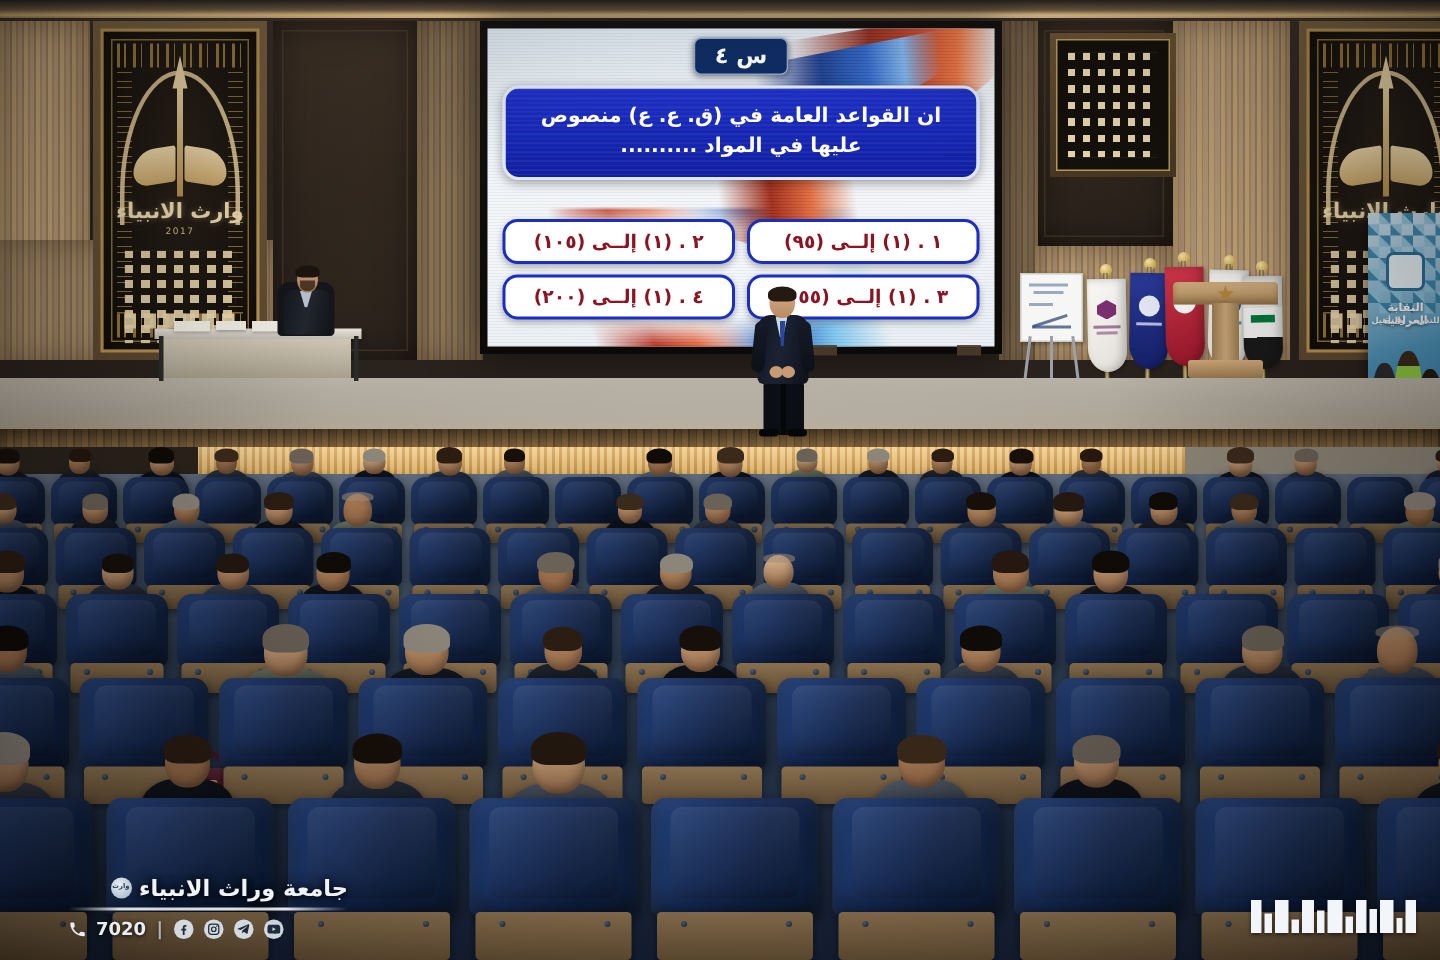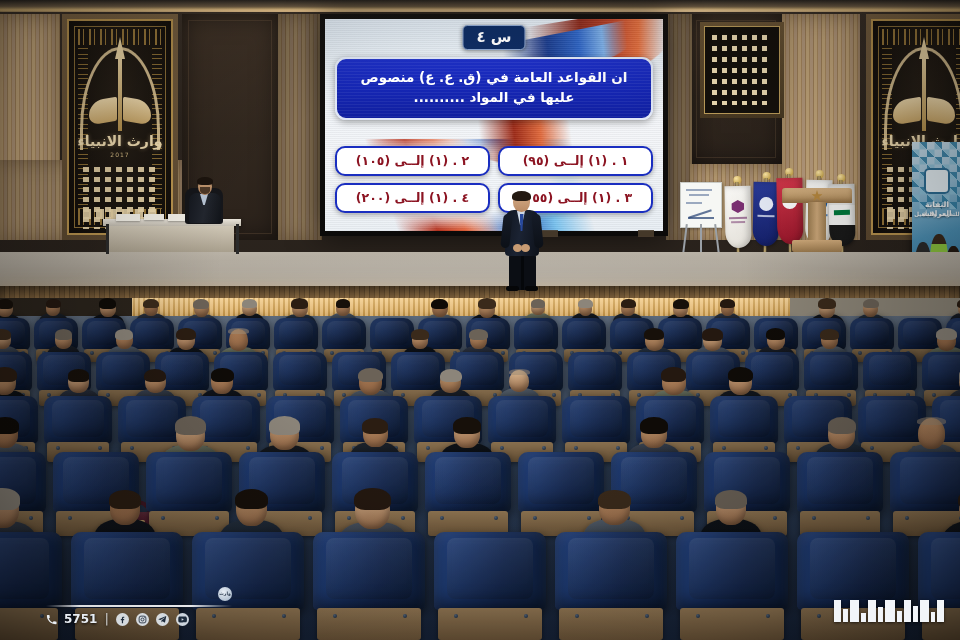--- a/index.html
+++ b/index.html
@@ -1233,30 +1233,31 @@
       <div class="bag-handle"></div>
       <div class="bag-handle2"></div>
       <div class="bag-body"></div>
       <div class="bag-clasp"></div>
     </div>
 
   </div>
 
   <div class="wm">
     <div class="wm-row1">
+      <span class="wm-title">جامعة وراث الانبياء</span>
       <span class="wm-seal">وارث</span>
     </div>
     <div class="wm-rule"></div>
     <div class="wm-row2">
       <span class="wm-phone">
         <svg width="11" height="11" viewBox="0 0 24 24" fill="#e9eef4">
           <path d="M6.6 10.8c1.7 3.4 4.2 5.9 7.6 7.6l2.5-2.5c.3-.3.8-.4 1.2-.3 1.2.4 2.6.6 4 .6.6 0 1.1.5 1.1 1.1V21c0 .6-.5 1.1-1.1 1.1C10.4 22.1 1.9 13.6 1.9 3.1 1.9 2.5 2.4 2 3 2h3.7c.6 0 1.1.5 1.1 1.1 0 1.4.2 2.8.6 4 .1.4 0 .9-.3 1.2l-2.5 2.5z"></path>
         </svg>
       </span>
-      <span>5751</span>
+      <span>7020</span>
       <span class="wm-sep">|</span>
       <span class="soc">
         <svg width="9" height="9" viewBox="0 0 24 24" fill="#1d2b3c">
             <path d="M13.5 22v-8h2.7l.4-3.1h-3.1V8.9c0-.9.3-1.5 1.6-1.5h1.6V4.6c-.3 0-1.3-.1-2.4-.1-2.4 0-4 1.4-4 4.1v2.3H7.6V14h2.7v8h3.2z"></path>
           </svg>
       </span>
       <span class="soc">
         <svg width="9" height="9" viewBox="0 0 24 24" fill="none" stroke="#1d2b3c" stroke-width="2.2">
           <rect x="3" y="3" width="18" height="18" rx="5"></rect>
             <circle cx="12" cy="12" r="4"></circle>

